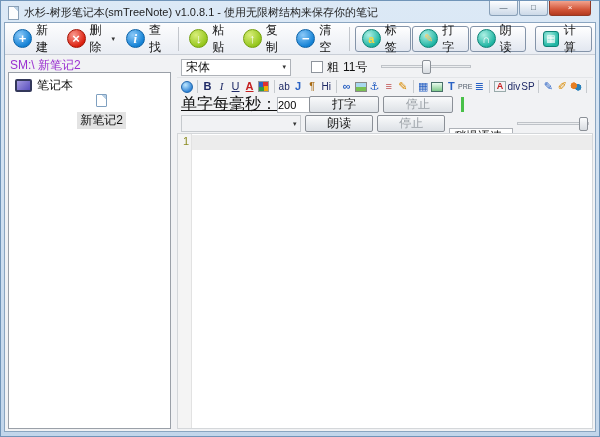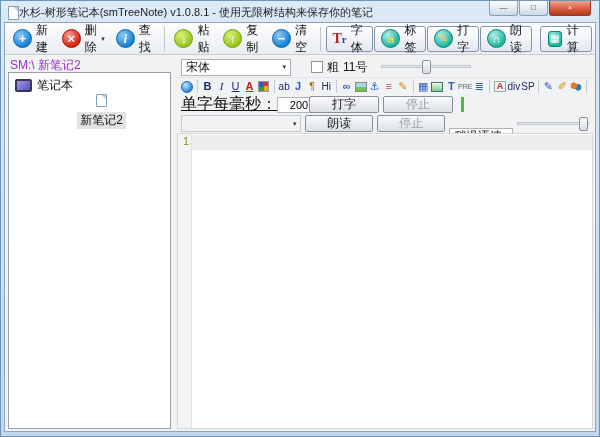--- a/index.html
+++ b/index.html
@@ -4,21 +4,21 @@
 <style>
   * { box-sizing: border-box; margin: 0; padding: 0; }
   html,body { width:600px; height:437px; overflow:hidden; }
   body { font-family:"Liberation Sans","DejaVu Sans",sans-serif; font-size:12px; color:#111; }
 
   .window { position:relative; width:600px; height:437px;
     background:linear-gradient(#dce9f6,#c2d6eb);
     border:1px solid #7094b8; }
 
   
-  .titlebar { height:21px; display:flex; align-items:center; padding:2px 6px 0 7px; }
+  .titlebar { height:21px; display:flex; align-items:center; gap:5px; padding:2px 6px 0 7px; }
   .app-icon { position:relative; width:11px; height:14px; background:#fdfdfd; border:1px solid #8aa0b6;
     background-image:linear-gradient(225deg,#b8cfe4 3px,#fdfdfd 3px); flex-shrink:0; }
   .title-text { font-size:11px; color:#1e1e1e; white-space:nowrap; }
   .win-controls { position:absolute; top:0; right:8px; display:flex; gap:1px; }
   .win-btn { width:29px; height:15px; border:1px solid #89a0b8; border-top:none;
     border-radius:0 0 3px 3px; background:linear-gradient(#fdfeff,#ccd9e8);
     font-size:8px; line-height:13px; text-align:center; color:#30404e; cursor:default; }
   .win-btn.close { width:42px; background:linear-gradient(#f2a38d,#d3573a 60%,#b33a20);
     border-color:#933a26; color:#fff; }
 
@@ -105,21 +105,21 @@
   .ic-media { width:13px; height:10px; border:1px solid #49706a;
     background:linear-gradient(#eafcef,#7fc98a); }
   .ic-users { width:13px; height:11px;
     background:radial-gradient(circle at 32% 42%,#e67e22 3px,transparent 3.5px),
                radial-gradient(circle at 68% 58%,#2980b9 3px,transparent 3.5px); }
 
   .row3, .row4 { height:19px; gap:4px; }
   .typing-left { width:124px; display:flex; align-items:center; flex-shrink:0; }
   .lbl { font-size:16px; white-space:nowrap;text-decoration:underline; }
   .ms-input { width:44px; height:16px; border:1px solid #b2b6bc; background:#fff;
-    font-size:11px; text-align:center; font-family:inherit; }
+    font-size:11px; font-family:inherit; }
   .btn { width:70px; height:17px; border:1px solid #8b9097; border-radius:2px;
     background:linear-gradient(#f9fafb,#dde1e6); font-size:12px; line-height:15px;
     text-align:center; cursor:default; }
   .btn.disabled { color:#9aa0a6; }
   .green-caret { width:3px; height:15px; background:#48c048; margin-left:4px; }
   .voice-combo { width:124px; background:transparent; border-color:#c6cace; }
   .speed-combo { width:66px;margin-top:26px; }
 
   
   .editor { flex:1; display:flex; background:#fff; border:1px solid #d4d7da; min-height:0; }
@@ -167,24 +167,20 @@
       <div class="tb-item">
         <span class="circle green">↑</span>
         <span>复制</span>
       </div>
       <div class="tb-item">
         <span class="circle blue">−</span>
         <span>清空</span>
       </div>
       <div class="tb-sep"></div>
       <div class="tb-boxed">
-        <span class="tr-icon"><span class="t">T</span><span class="r">r</span></span>
-        <span>字体</span>
-      </div>
-      <div class="tb-boxed">
         <span class="icon-wrap">
           <span class="circle teal" style="width:19px;height:19px;"></span>
           <span class="mini-overlay tag-a">a</span>
         </span>
         <span>标签</span>
       </div>
       <div class="tb-boxed">
         <span class="icon-wrap">
           <span class="circle teal" style="width:19px;height:19px;"></span>
           <span class="mini-overlay pencil-g">✎</span>

